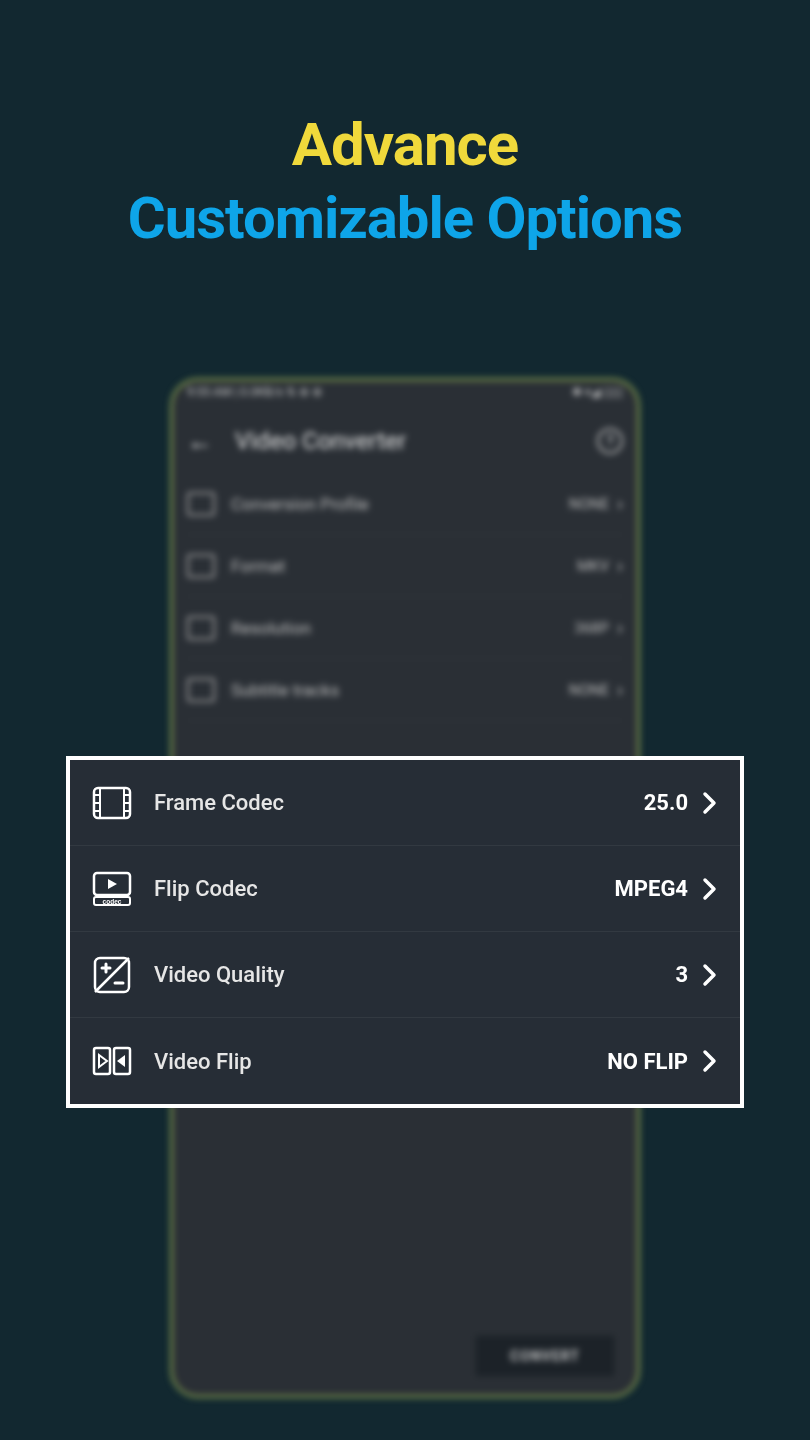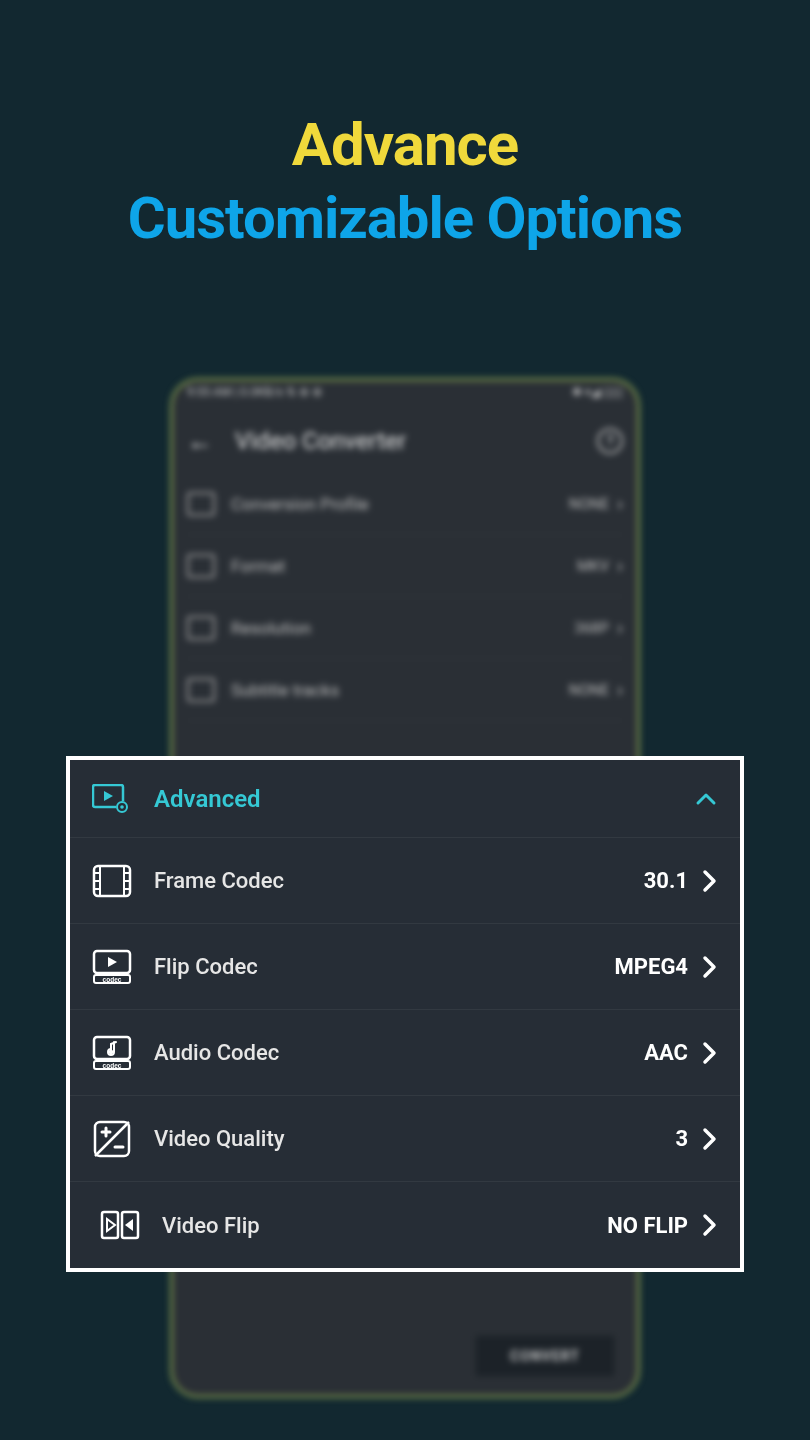--- a/index.html
+++ b/index.html
@@ -137,21 +137,21 @@
     color:#35c8d4;
   }
 
   .adv-row {
     height: 86px;
     display: flex;
     align-items: center;
     padding: 0 22px;
     border-bottom: 1px solid rgba(255,255,255,0.06);
   }
-  .adv-row:last-child { border-bottom: none; margin-left: 8px; }
+  .adv-row:last-child { border-bottom: none; }
   .adv-row .ricon {
     width: 40px; height: 40px;
     margin-right: 22px;
     display:flex; justify-content:center; align-items:center;
   }
   .adv-row .rlabel {
     flex: 1;
     color: #e6e6e6;
     font-size: 22px;
     font-weight: 500;
@@ -209,54 +209,37 @@
       <span class="blabel">Subtitle tracks</span>
       <span class="bval">NONE</span>
       <span class="bchev">›</span>
     </div>
   </div>
   <div class="phone-convert">CONVERT</div>
 </div>
 
 <div class="adv-panel">
 
-  <div class="adv-header">
-    <span class="aicon">
-      <svg width="38" height="30" viewBox="0 0 38 30">
-        <rect x="1" y="1" width="30" height="22" rx="2" fill="none" stroke="#35c8d4" stroke-width="2.5"></rect>
-        <polygon points="12,7 12,17 21,12" fill="#35c8d4"></polygon>
-        <circle cx="30" cy="23" r="6" fill="#262d36"></circle>
-        <circle cx="30" cy="23" r="5" fill="none" stroke="#35c8d4" stroke-width="2"></circle>
-        <circle cx="30" cy="23" r="1.8" fill="#35c8d4"></circle>
-      </svg>
-    </span>
-    <span class="atitle">Advanced</span>
-    <span class="achevup">
-      <svg width="24" height="24" viewBox="0 0 24 24">
-          <polyline points="4,16 12,8 20,16" fill="none" stroke="#35c8d4" stroke-width="3" stroke-linecap="round" stroke-linejoin="round"></polyline>
-        </svg>
-    </span>
-  </div>
 
   <div class="adv-row">
     <span class="ricon">
       <svg width="40" height="34" viewBox="0 0 40 34">
         <rect x="2" y="2" width="36" height="30" rx="4" fill="none" stroke="#fff" stroke-width="2.5"></rect>
         <line x1="8" y1="2" x2="8" y2="32" stroke="#fff" stroke-width="2"></line>
         <line x1="32" y1="2" x2="32" y2="32" stroke="#fff" stroke-width="2"></line>
         <line x1="2" y1="9" x2="8" y2="9" stroke="#fff" stroke-width="2"></line>
         <line x1="2" y1="17" x2="8" y2="17" stroke="#fff" stroke-width="2"></line>
         <line x1="2" y1="25" x2="8" y2="25" stroke="#fff" stroke-width="2"></line>
         <line x1="32" y1="9" x2="38" y2="9" stroke="#fff" stroke-width="2"></line>
         <line x1="32" y1="17" x2="38" y2="17" stroke="#fff" stroke-width="2"></line>
         <line x1="32" y1="25" x2="38" y2="25" stroke="#fff" stroke-width="2"></line>
       </svg>
     </span>
     <span class="rlabel">Frame Codec</span>
-    <span class="rval">30.1</span>
+    <span class="rval">25.0</span>
     <span class="rchev">
       <svg width="16" height="24" viewBox="0 0 16 24">
           <polyline points="3,3 12,12 3,21" fill="none" stroke="#fff" stroke-width="3.5" stroke-linecap="round" stroke-linejoin="round"></polyline>
         </svg>
     </span>
   </div>
 
   <div class="adv-row">
     <span class="ricon">
       <svg width="40" height="36" viewBox="0 0 40 36">
@@ -268,38 +251,20 @@
     </span>
     <span class="rlabel">Flip Codec</span>
     <span class="rval">MPEG4</span>
     <span class="rchev">
       <svg width="16" height="24" viewBox="0 0 16 24">
           <polyline points="3,3 12,12 3,21" fill="none" stroke="#fff" stroke-width="3.5" stroke-linecap="round" stroke-linejoin="round"></polyline>
         </svg>
     </span>
   </div>
 
-  <div class="adv-row">
-    <span class="ricon">
-      <svg width="40" height="36" viewBox="0 0 40 36">
-        <rect x="2" y="2" width="36" height="22" rx="3" fill="none" stroke="#fff" stroke-width="2.5"></rect>
-        <path d="M22 7 L22 17 Q22 20 19 20 Q16 20 16 17 Q16 14 19 14 L19 9 L24 7" fill="none" stroke="#fff" stroke-width="2" stroke-linecap="round"></path>
-        <circle cx="19" cy="17" r="2.3" fill="#fff"></circle>
-        <rect x="2" y="26" width="36" height="8" rx="2" fill="none" stroke="#fff" stroke-width="2"></rect>
-        <text x="20" y="32.5" fill="#fff" text-anchor="middle" font-size="6.5" font-family="Arial" font-weight="bold">codec</text>
-      </svg>
-    </span>
-    <span class="rlabel">Audio Codec</span>
-    <span class="rval">AAC</span>
-    <span class="rchev">
-      <svg width="16" height="24" viewBox="0 0 16 24">
-          <polyline points="3,3 12,12 3,21" fill="none" stroke="#fff" stroke-width="3.5" stroke-linecap="round" stroke-linejoin="round"></polyline>
-        </svg>
-    </span>
-  </div>
 
   <div class="adv-row">
     <span class="ricon">
       <svg width="38" height="38" viewBox="0 0 38 38">
         <rect x="2" y="2" width="34" height="34" rx="5" fill="none" stroke="#fff" stroke-width="2.5"></rect>
         <line x1="2" y1="36" x2="36" y2="2" stroke="#fff" stroke-width="2.5"></line>
         <line x1="9" y1="12" x2="17" y2="12" stroke="#fff" stroke-width="3" stroke-linecap="round"></line>
         <line x1="13" y1="8" x2="13" y2="16" stroke="#fff" stroke-width="3" stroke-linecap="round"></line>
         <line x1="22" y1="27" x2="30" y2="27" stroke="#fff" stroke-width="3" stroke-linecap="round"></line>
       </svg>

